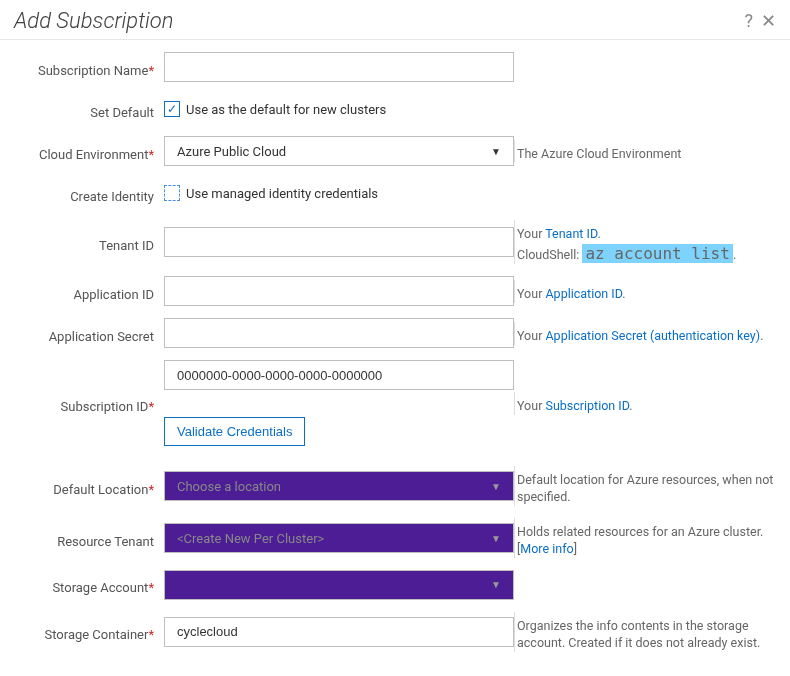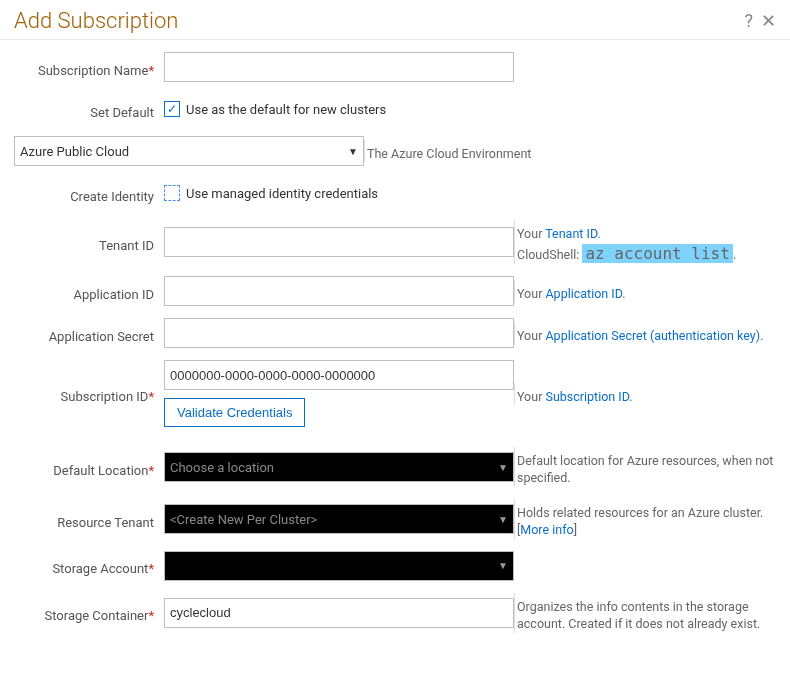--- a/index.html
+++ b/index.html
@@ -15,21 +15,22 @@
     .header {
       display: flex;
       align-items: center;
       justify-content: space-between;
       padding: 8px 14px 6px 14px;
       border-bottom: 1px solid #e6e6e6;
     }
     .title {
       font-size: 22px;
       font-weight: 300;
-      color: #a16207;
+      color: #404040;
+      font-style: italic;
     }
     .header-icons { display: flex; gap: 8px; color: #888; }
     .header-icons span { cursor: pointer; font-size: 18px; line-height: 1; }
     .form { padding: 12px 14px 8px 14px; }
     .row {
       display: flex;
       align-items: center;
       margin-bottom: 12px;
     }
     .label-col {
@@ -51,54 +52,54 @@
       border-left: 1px solid #ddd;
       line-height: 1.35;
       min-height: 22px;
     }
     .help-col a, .link { color: #0b6fc7; text-decoration: none; }
     .code { font-family: Menlo, Consolas, monospace; background: #7dd3fc; padding: 0 3px; font-size: 16px; margin-top: 46px; }
     input[type=text], .select {
       width: 100%;
       height: 30px;
       border: 1px solid #bfbfbf;
-      padding: 4px 5px;
+      padding: 4px 12px;
       font-size: 13px;
       color: #333;
       background: #fff;
     }
     input[type=text]::placeholder { color: #888; }
     .select {
       display: flex;
       align-items: center;
       justify-content: space-between;
       cursor: pointer;
     }
-    .select.disabled { background: #000000; color: #777; }
+    .select.disabled { background: #4c1d95; color: #777; }
     .chev { font-size: 10px; color: #333; }
     .chev.muted { color: #999; }
     .checkbox-line {
       display: flex;
       align-items: center;
       gap: 6px;
       height: 30px;
     }
     .cb {
       width: 16px; height: 16px;
       border: 1px solid #0b6fc7;
       display: inline-flex;
       align-items: center;
       justify-content: center;
       font-size: 12px;
       color: #0b6fc7;
       line-height: 1;
     }
     .cb.dashed { border: 1px dashed #4a90e2; color: transparent; }
     .validate-btn {
-      margin-top: 8px;
+      margin-top: 27px;
       align-self: flex-start;
       border: 1px solid #0b6fc7;
       color: #0b6fc7;
       background: #fff;
       padding: 6px 12px;
       font-size: 13px;
       cursor: pointer;
     }
     .spacer-lg { height: 8px; }
   </style>
@@ -132,20 +133,23 @@
       <div class="input-col">
         <div class="checkbox-line">
           <span class="cb">✓</span>
           <span>Use as the default for new clusters</span>
         </div>
       </div>
       <div class="help-col" style="border:none"></div>
     </div>
 
     <div class="row">
+      <div class="label-col">
+        <span>Cloud Environment</span><span class="req">*</span>
+      </div>
       <div class="input-col">
         <div class="select">
           <span>Azure Public Cloud</span>
           <span class="chev">▼</span>
         </div>
       </div>
       <div class="help-col">The Azure Cloud Environment</div>
     </div>
 
     <div class="row">

